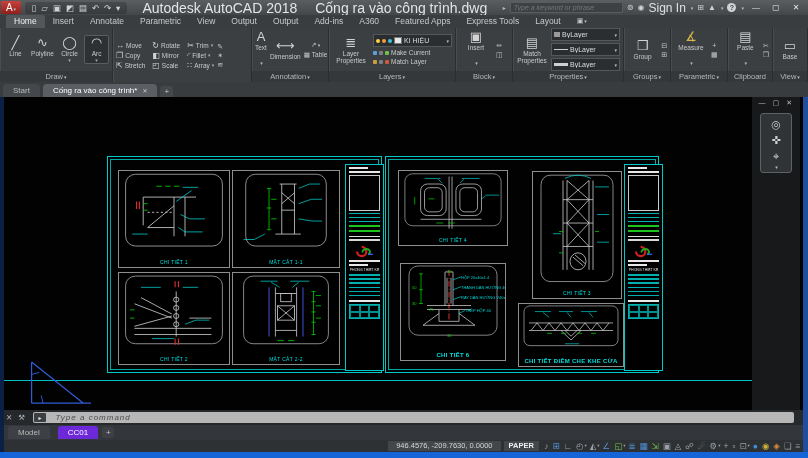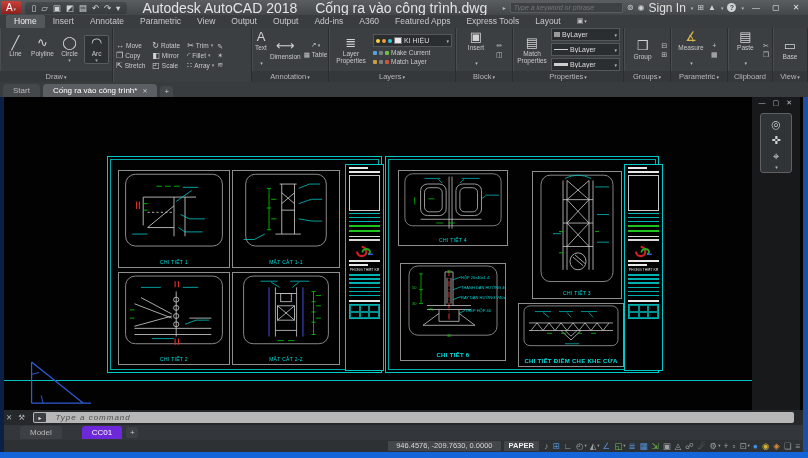--- a/index.html
+++ b/index.html
@@ -114,21 +114,21 @@
   
   .cmdline{position:absolute;left:0;top:410px;width:808px;height:15px;background:#26292b;display:flex;align-items:center}
   .cmdic{color:#b5b5b5;font-size:7.5px;margin-left:6px}
   .cmdbar{flex:1;height:11px;background:#b7b7b7;border-radius:2px;margin:0 14px 0 8px;display:flex;align-items:center;overflow:hidden}
   .cmdprompt{width:12px;height:9px;background:#3c3f41;margin-left:1px;border-radius:1px;color:#e8e8e8;
     font-size:6px;display:flex;align-items:center;justify-content:center}
   .cmdtext{font-size:8px;font-style:italic;color:#4c4c4c;margin-left:6px;letter-spacing:1px}
 
   
   .laytabs{position:absolute;left:0;top:425px;width:808px;height:15px;background:#33363a;display:flex;align-items:center}
-  .ltab{height:13px;line-height:13px;font-size:8px;padding:0 10px;color:#b9b9b9;background:#3d4044;border-radius:3px 3px 0 0;margin-left:20px}
+  .ltab{height:13px;line-height:13px;font-size:8px;padding:0 10px;color:#b9b9b9;background:#3d4044;border-radius:3px 3px 0 0;margin-left:8px}
   .ltab.active{background:#6d28d9;color:#fff;font-weight:bold}
   .laddbtn{width:12px;height:11px;line-height:11px;text-align:center;background:#3d4044;color:#c9c9c9;font-size:8px;border-radius:2px;margin-left:4px}
 
   
   .statusbar{position:absolute;left:0;top:440px;width:808px;height:12px;background:#2d3134;display:flex;align-items:center;justify-content:flex-end}
   .coords{background:#43474a;color:#d6d6d6;font-size:7.5px;padding:0 8px;height:10px;line-height:10px;border-radius:1px;white-space:nowrap}
   .space{background:#43474a;color:#f0f0f0;font-weight:bold;font-size:7.5px;padding:0 5px;height:10px;line-height:10px;margin-left:3px;border-radius:1px}
   .sbicons{display:flex;align-items:center;margin:0 5px 0 4px}
   .sbi{display:flex;align-items:flex-end;margin:0 1.5px;font-size:8.5px;line-height:10px}
   .sbi .ddt{font-size:4.5px;color:#9aa0a5;margin-left:1px}

